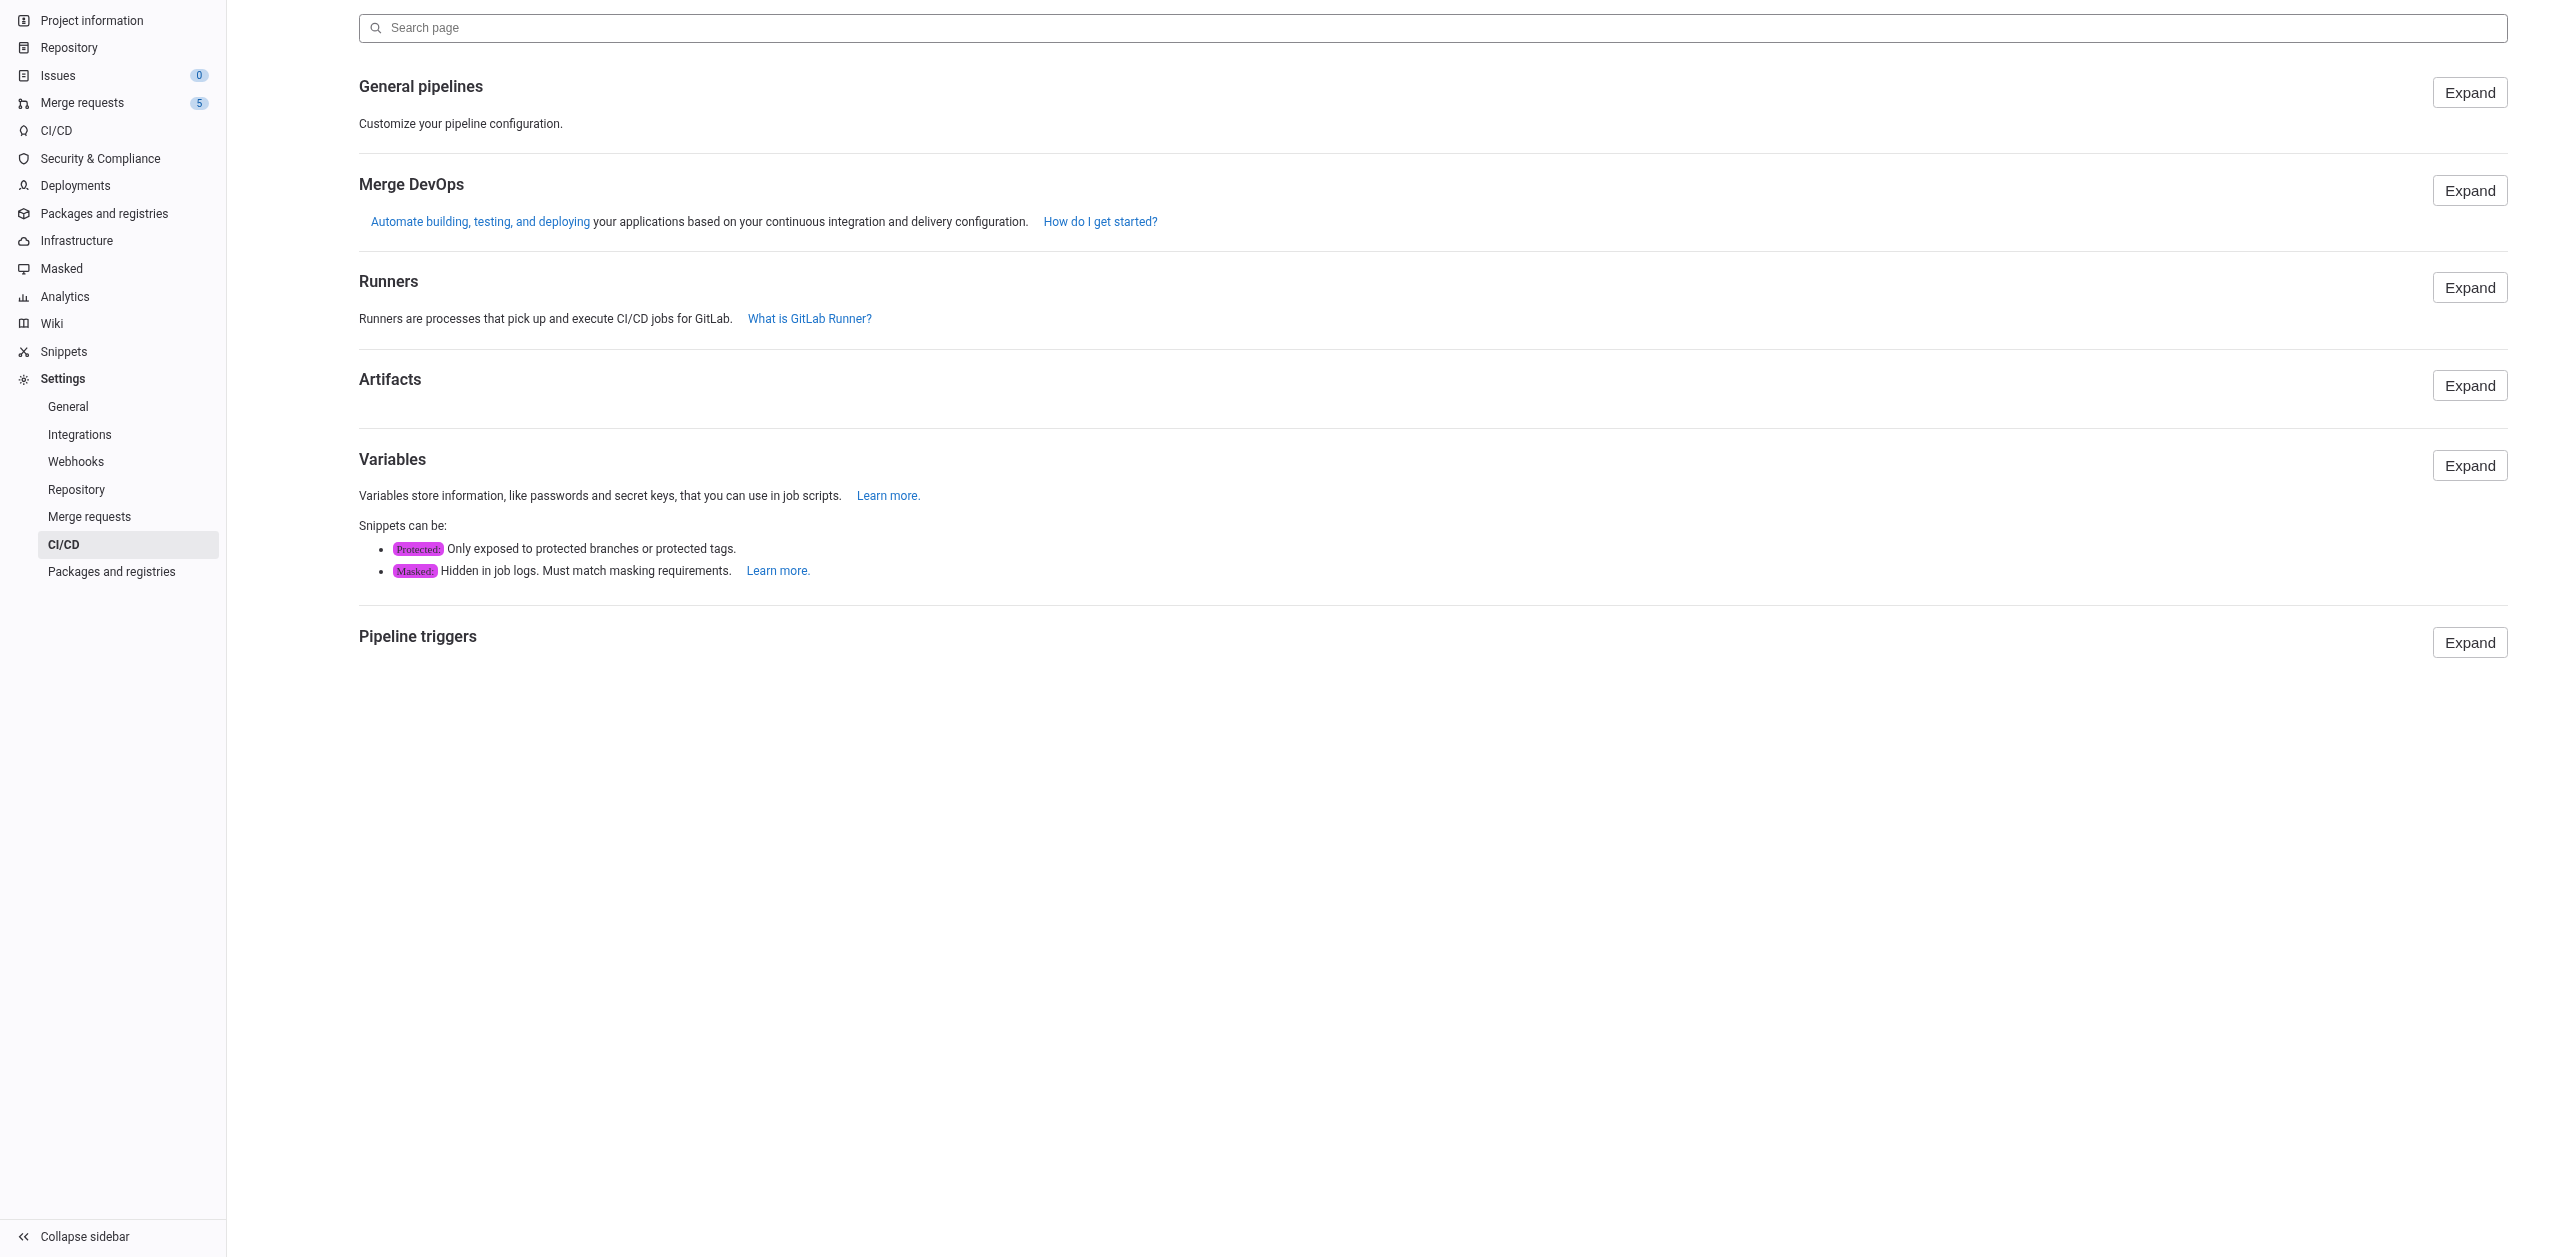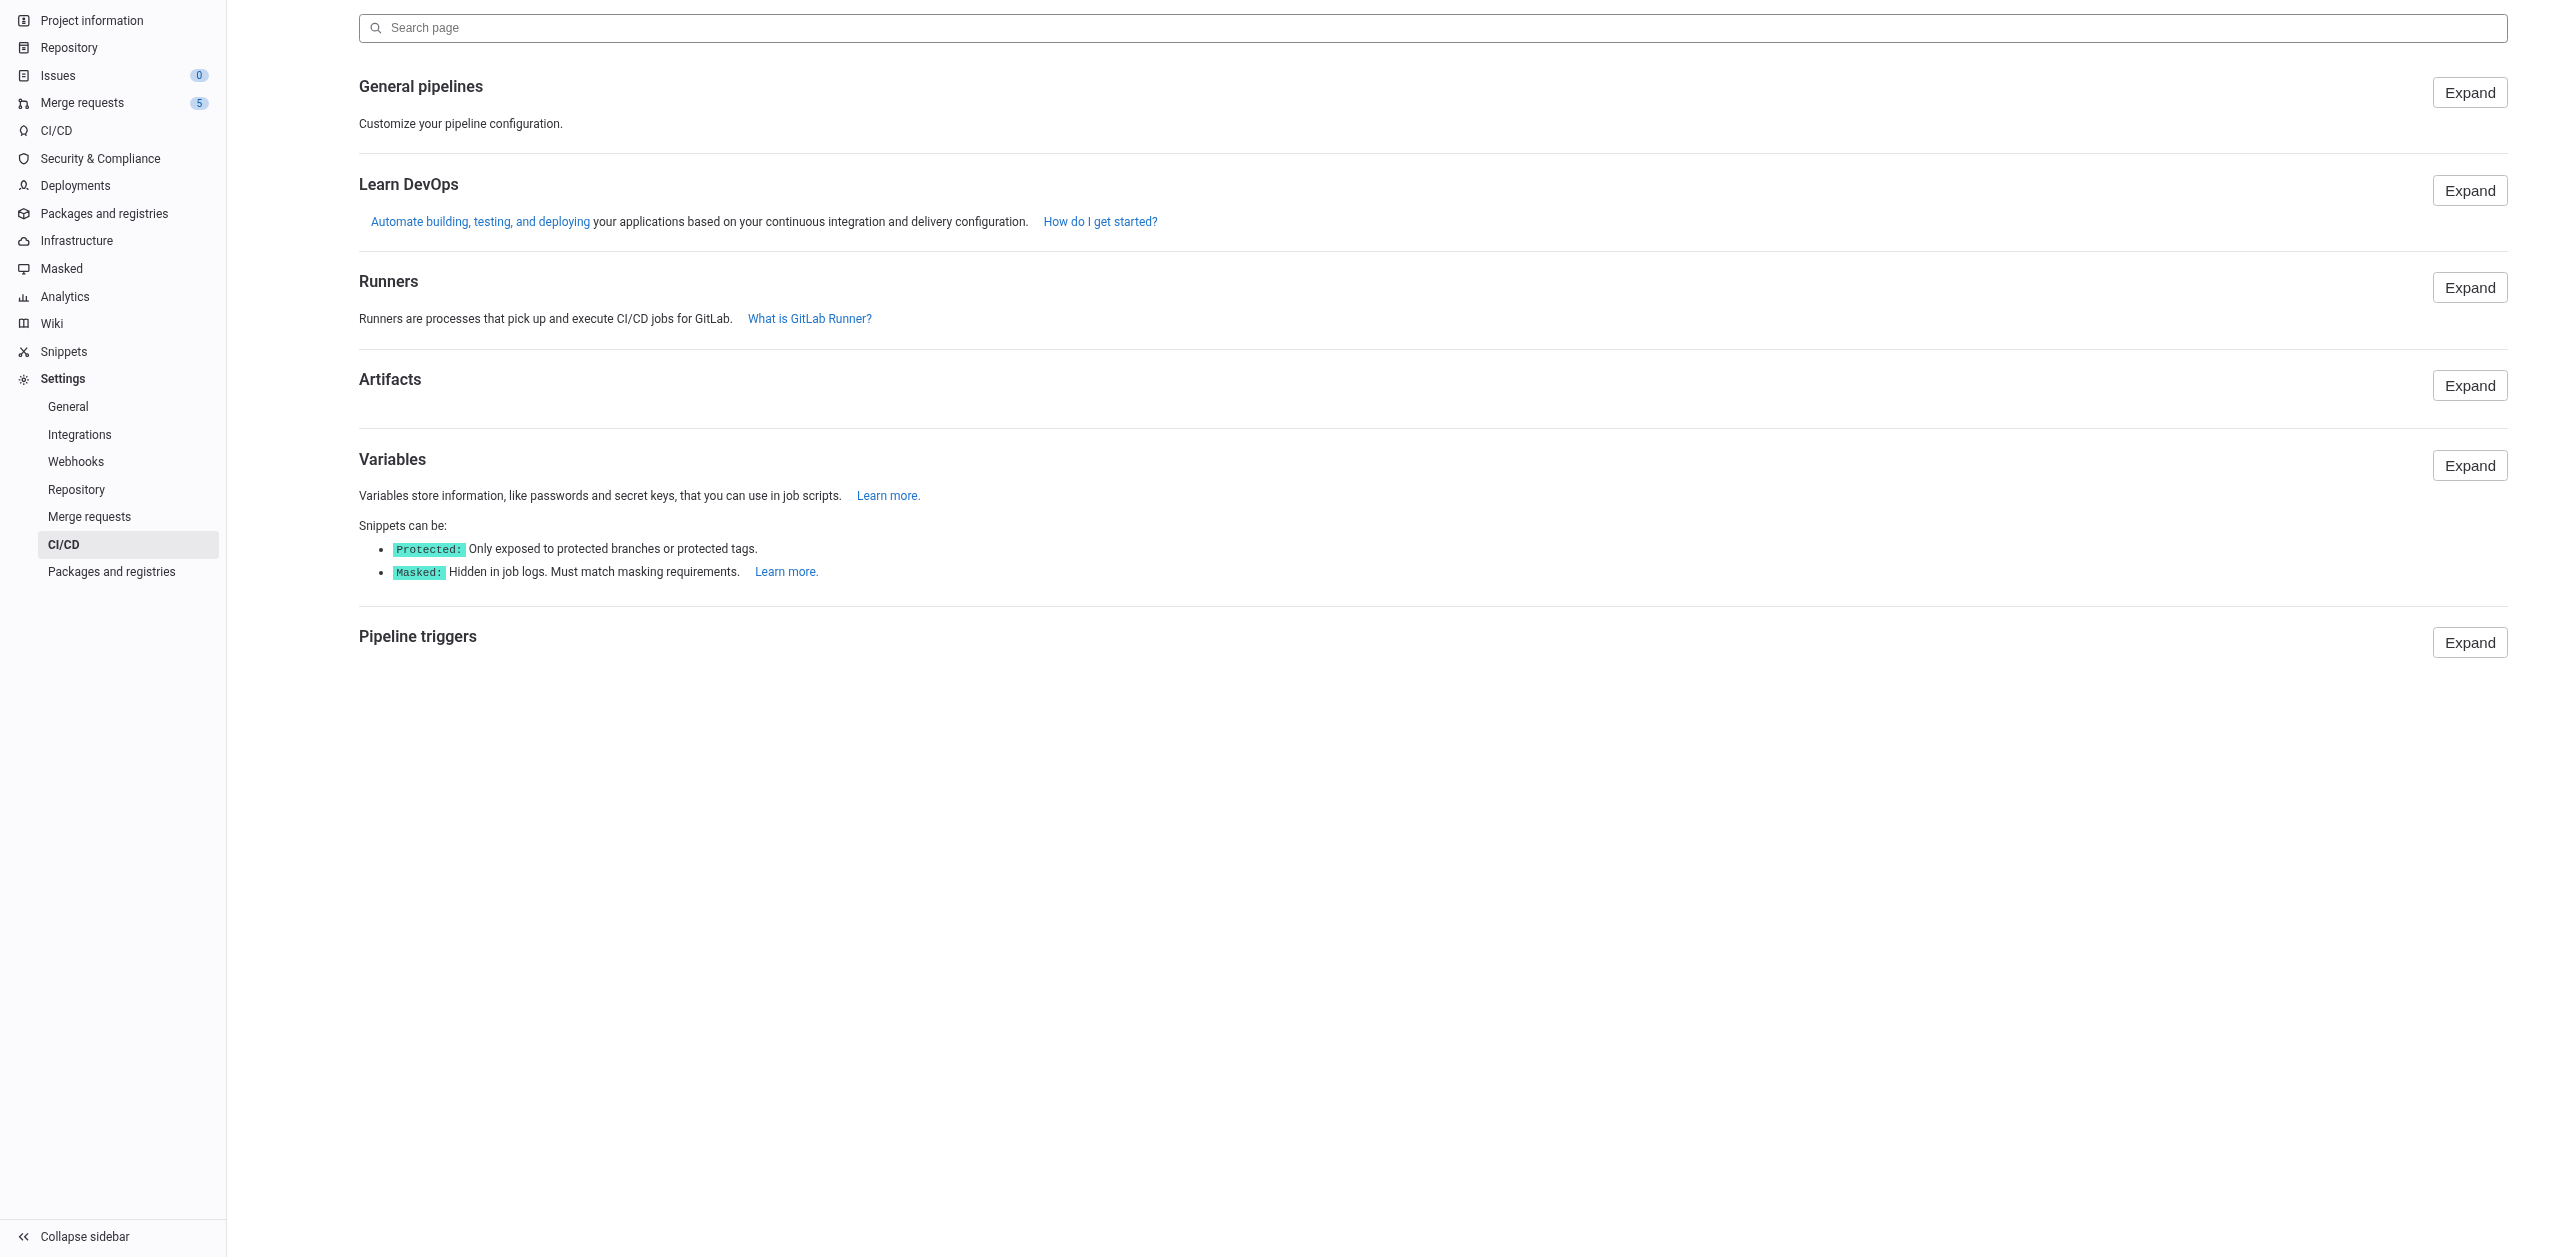--- a/index.html
+++ b/index.html
@@ -151,24 +151,24 @@
       margin-bottom: 6.8px;
     }
     .variables-extra ul {
       padding-left: 34px;
     }
     .variables-extra li {
       margin-bottom: 3.4px;
       line-height: 1.6;
     }
     code {
-      background: #5eead4;
+      background: #d946ef;
       padding: 0.9px 3.4px;
-      border-radius: 0;
-      font-family: Liberation Mono, monospace;
+      border-radius: 5px;
+      font-family: Liberation Serif, serif;
       font-size: 11px;
     }
     svg {
       fill: none;
       stroke: currentColor;
       stroke-width: 1.5;
     }
   </style>
 </head>
 <body>
@@ -370,21 +370,21 @@
   <div class="section">
     <div class="section-header">
       <h2 class="section-title">General pipelines</h2>
       <button class="expand-btn">Expand</button>
     </div>
     <p class="section-desc">Customize your pipeline configuration.</p>
   </div>
 
   <div class="section">
     <div class="section-header">
-      <h2 class="section-title">Learn DevOps</h2>
+      <h2 class="section-title">Merge DevOps</h2>
       <button class="expand-btn">Expand</button>
     </div>
     <p class="section-desc"><a class="link">Automate building, testing, and deploying</a><span> your applications based on your continuous integration and delivery configuration. </span><a class="link">How do I get started?</a></p>
   </div>
 
   <div class="section">
     <div class="section-header">
       <h2 class="section-title">Runners</h2>
       <button class="expand-btn">Expand</button>
     </div>

